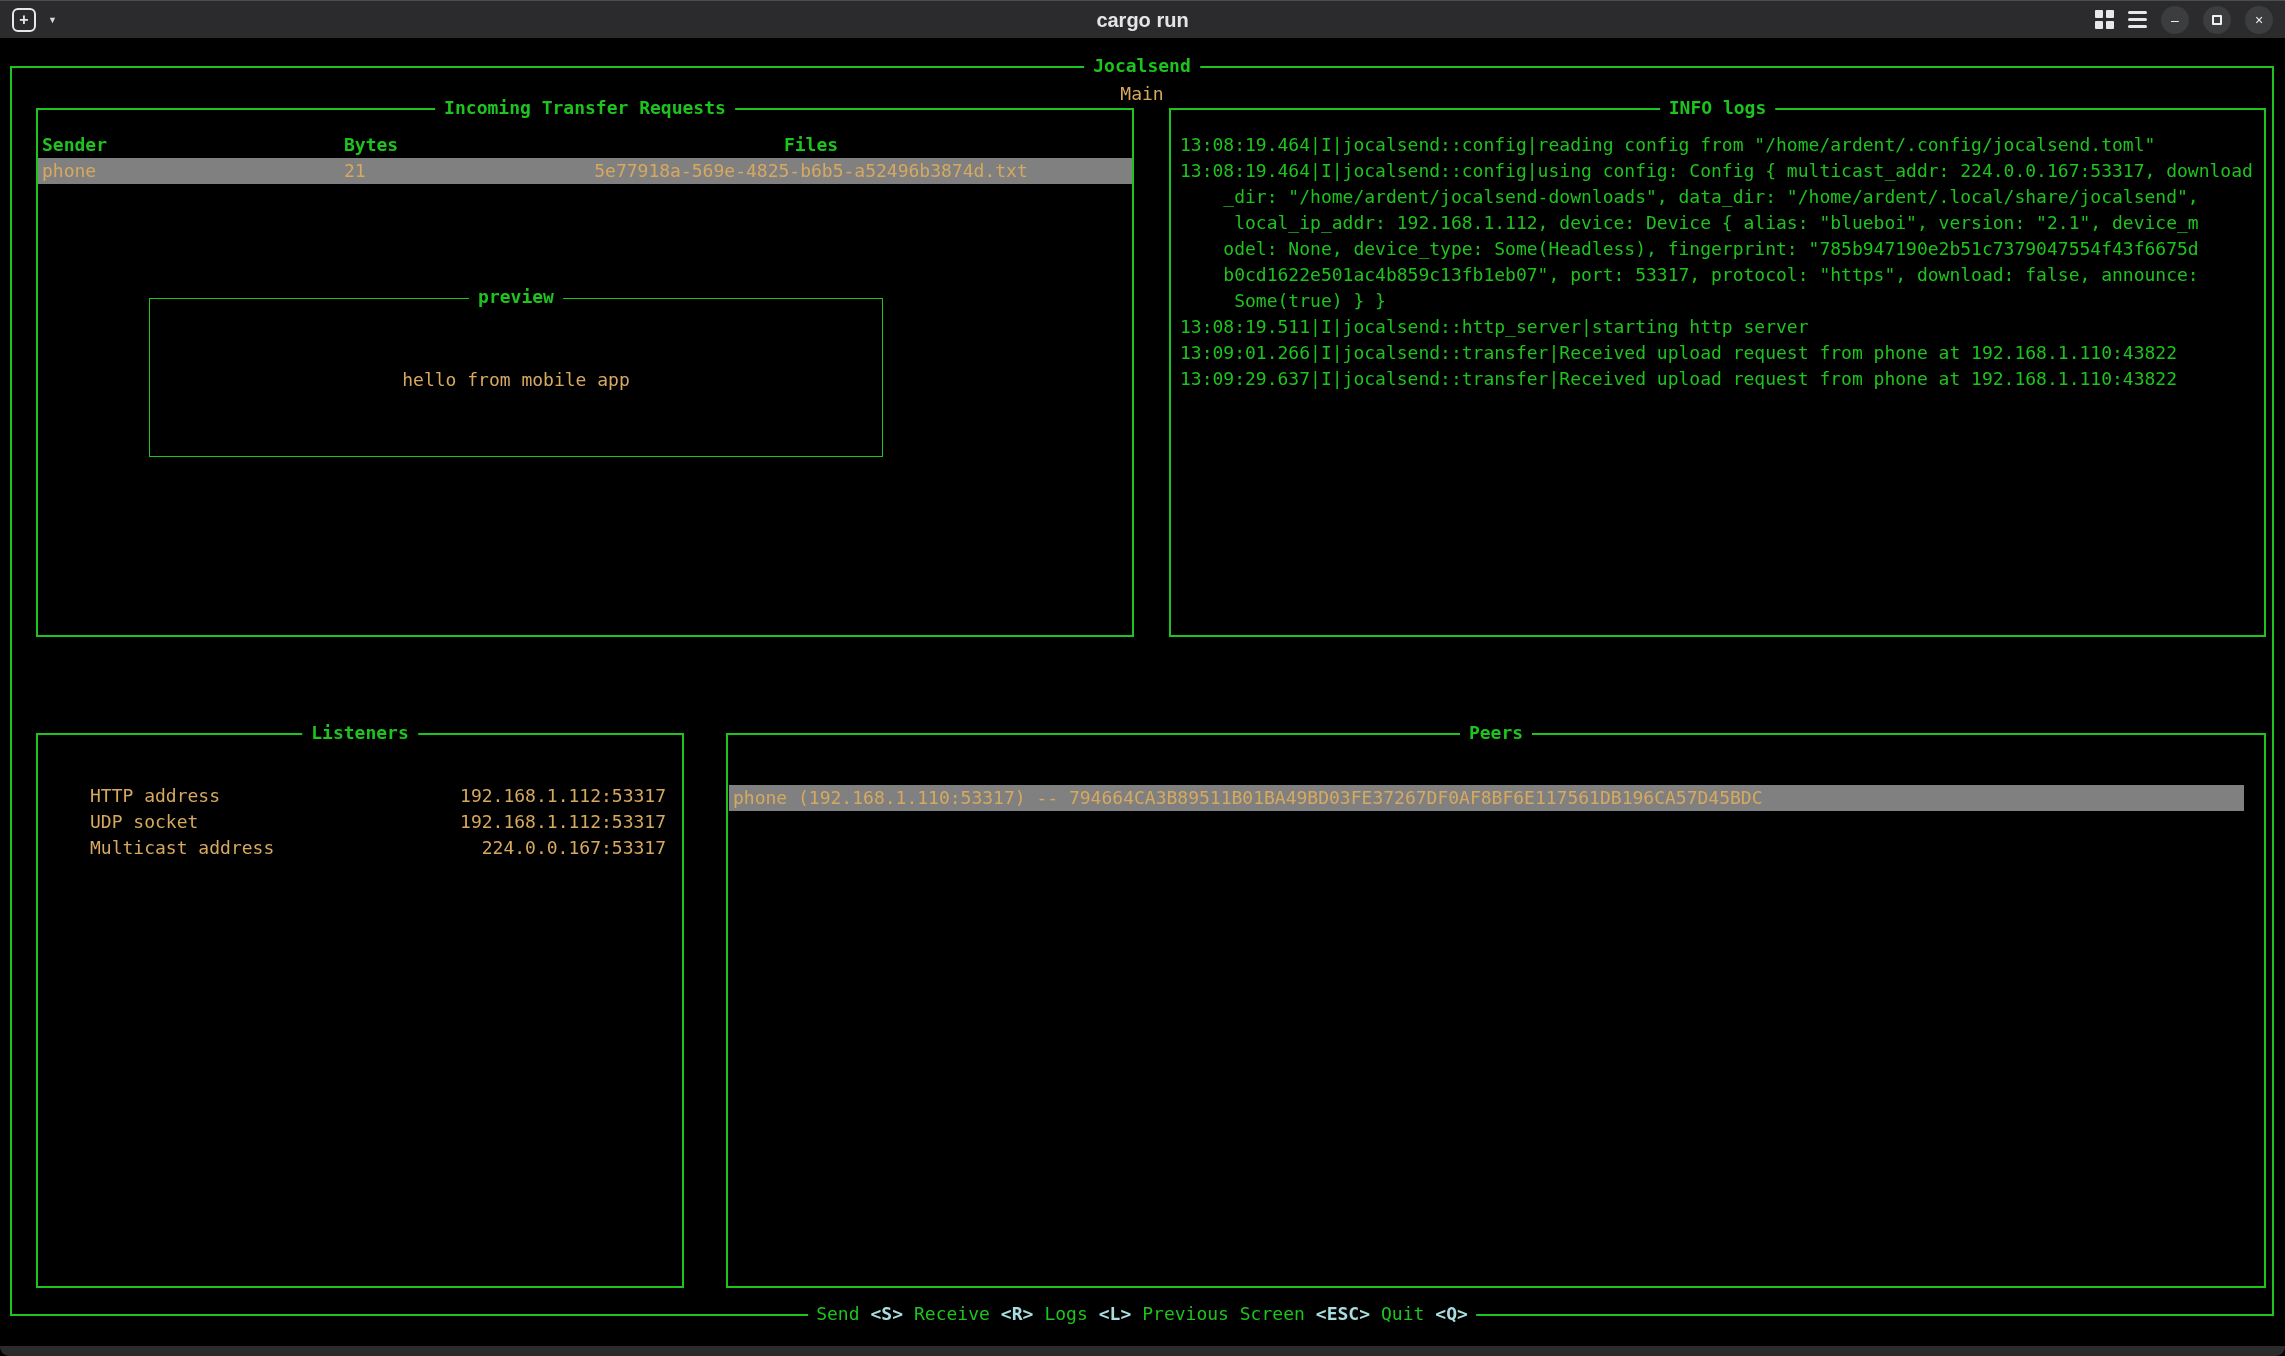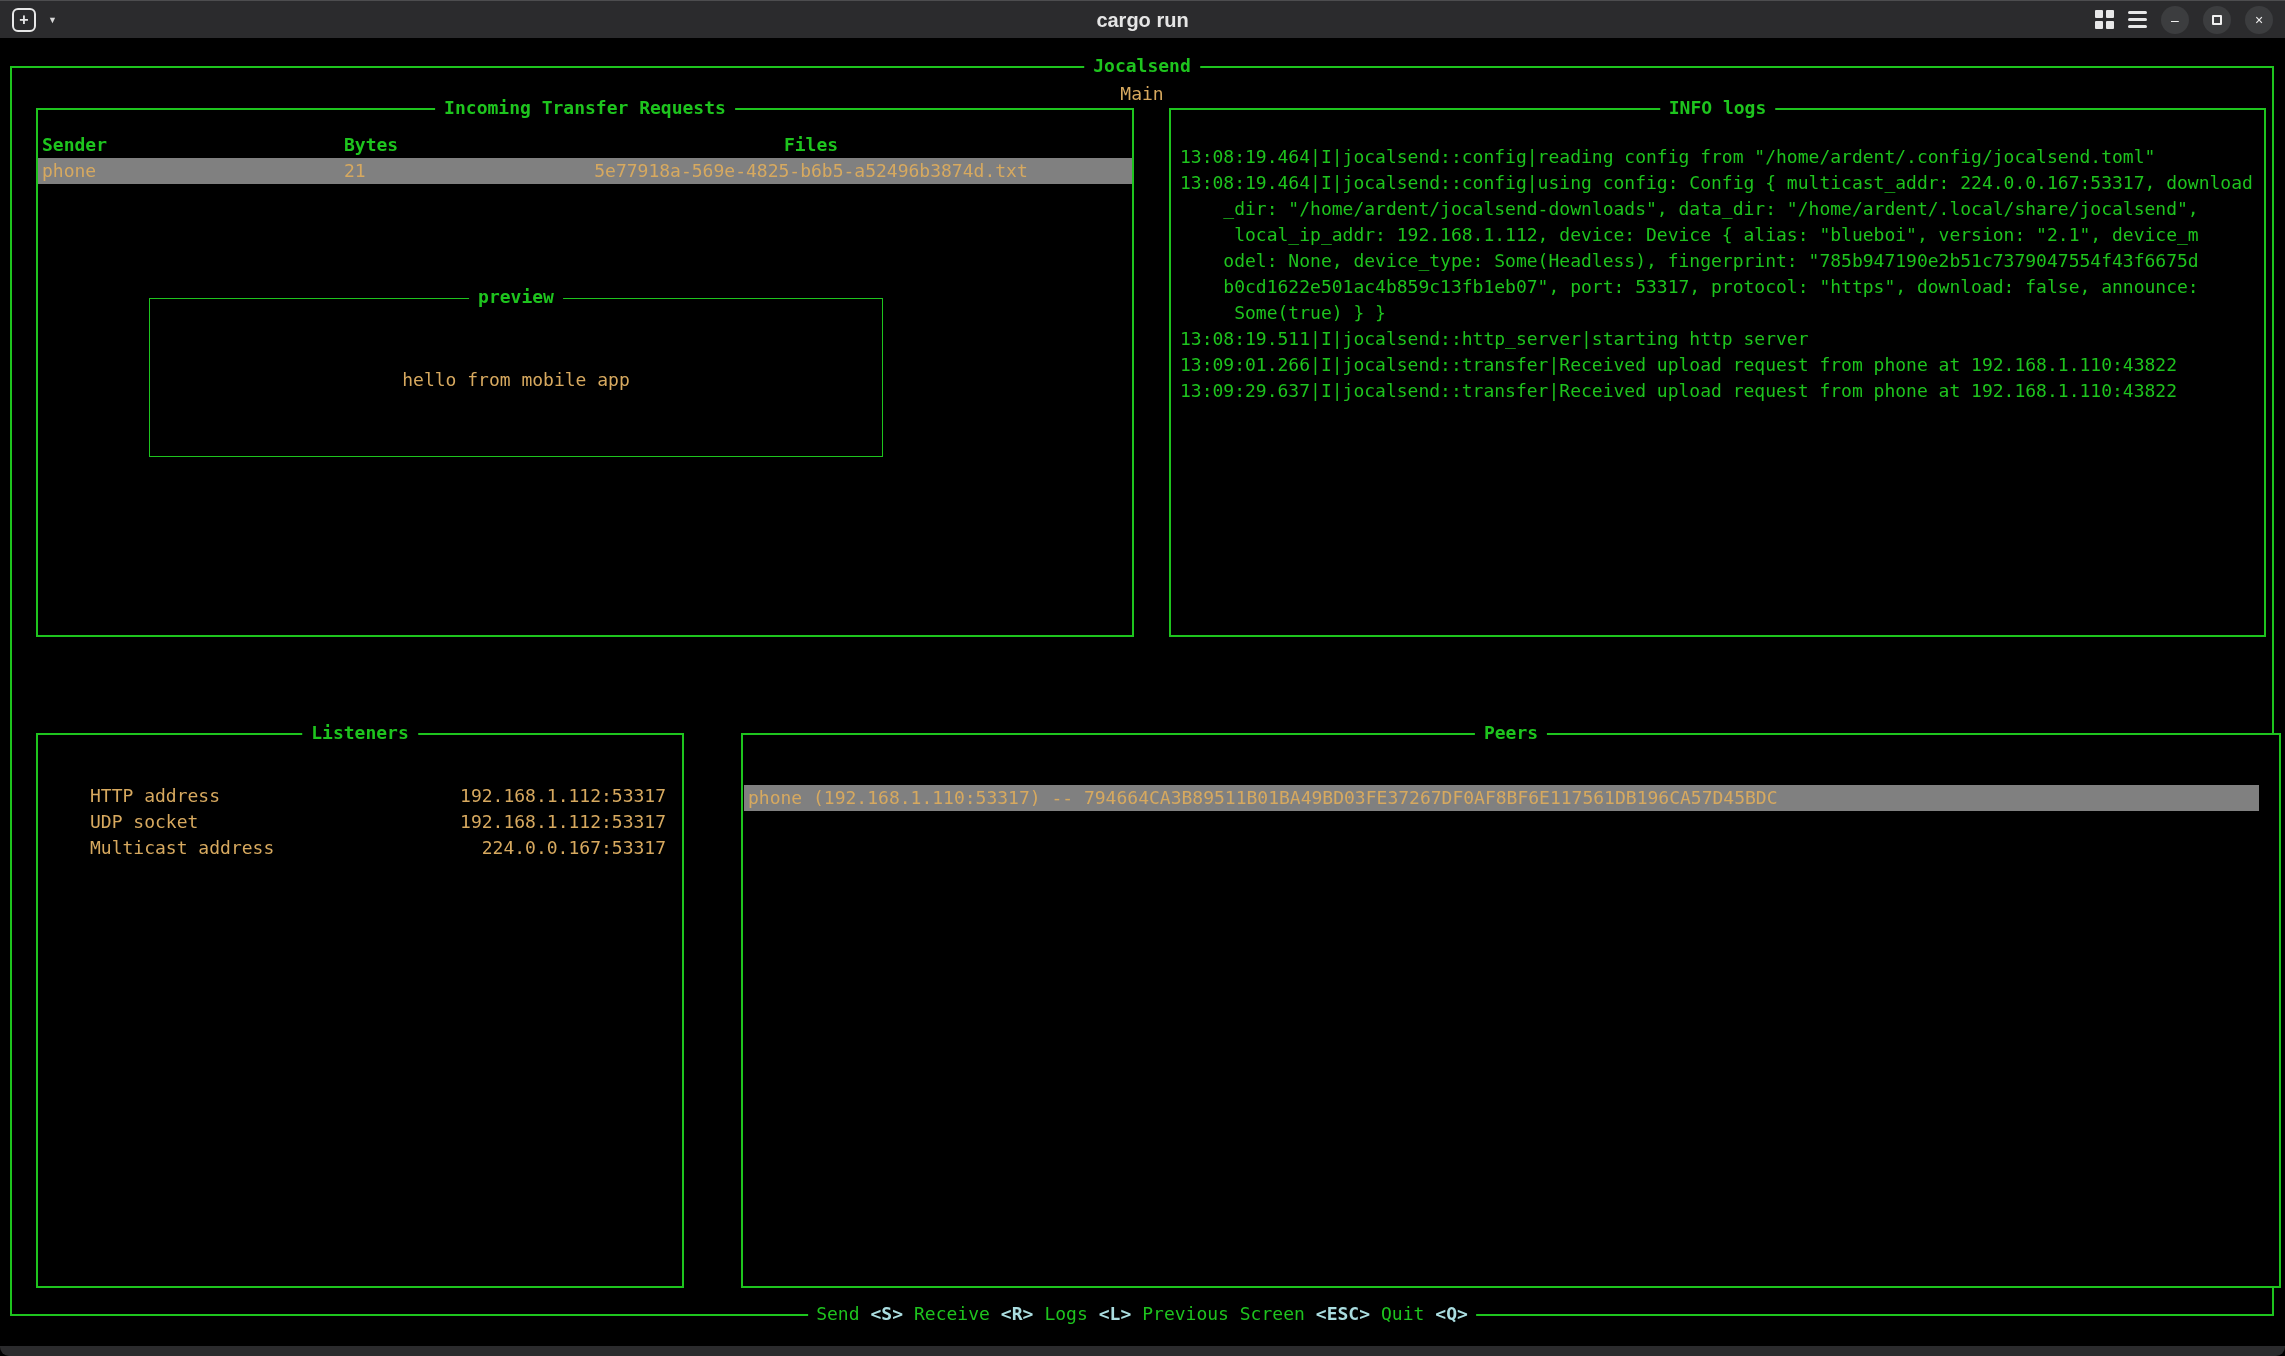--- a/index.html
+++ b/index.html
@@ -58,37 +58,37 @@
   }
   .box-title{
     position:absolute; top:-15px; left:50%; transform:translateX(-50%);
     background:#000; padding:0 9px; color:var(--green); font-weight:bold; white-space:pre;
   }
   .screen-name{ margin-top:13px; text-align:center; color:var(--tan); }
   .panel{ position:absolute; border:2px solid var(--green); background:#000;margin-left:12px; }
   .panel-incoming{ left:24px;   top:108px; width:1098px; height:529px; }
   .panel-logs    { left:1157px; top:108px; width:1097px; height:529px; }
   .panel-listeners{ left:24px;  top:733px; width:648px;  height:555px;padding-left:36px; }
-  .panel-peers   { left:729px;  top:733px; width:1540px; height:555px; }
+  .panel-peers   { left:714px;  top:733px; width:1540px; height:555px; }
   
   .xfer-table{ margin-top:22px; }
   .xfer-row{ display:grid; grid-template-columns:292px 160px 1fr; align-items:center; height:26px; }
   .xfer-row .c1{ padding-left:4px; }
   .xfer-row .c2{ padding-left:14px; }
   .xfer-row .c3{ text-align:center; }
   .xfer-head{ color:var(--green); font-weight:bold; }
   .xfer-selected{ background:var(--hl); color:var(--tan); cursor:default; }
   
   .preview-box{
     position:absolute; left:111px; top:188px; width:734px; height:159px;
     border:1px solid var(--green);
   }
   .preview-content{ margin-top:68px; text-align:center; color:var(--tan); white-space:pre; }
   
-  .log-lines{ padding:34px 8px 0 9px; }
+  .log-lines{ padding:22px 8px 0 9px; }
   .log-line{ color:var(--green); white-space:pre; height:26px; overflow:hidden; }
   
   .listener-rows{ padding:48px 16px 0 16px; }
   .listener-row{ display:flex; justify-content:space-between; height:26px; color:var(--tan); }
   
   .peer-list{ padding-top:50px; }
   .peer-item{
     margin:0 20px 0 1px; height:26px; background:var(--hl);
     color:var(--tan); padding-left:4px; white-space:pre; overflow:hidden; cursor:default;
   }

